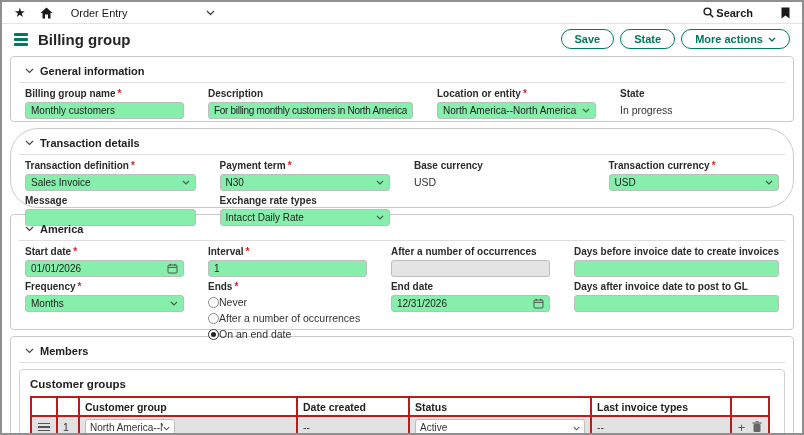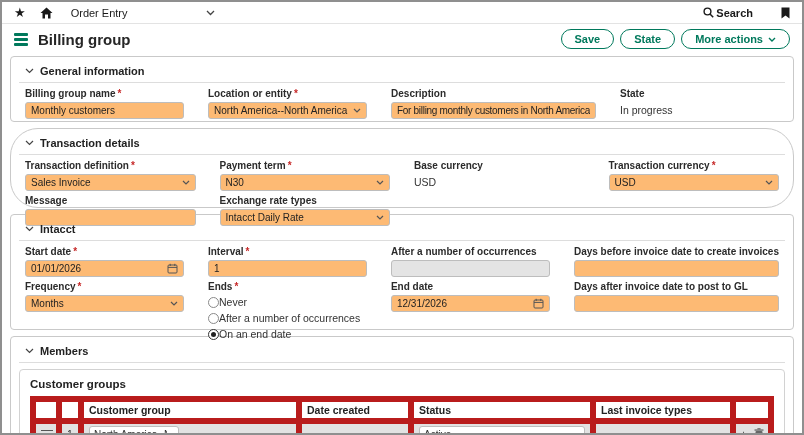--- a/index.html
+++ b/index.html
@@ -36,40 +36,40 @@
   .card.schedule { height:116px; }
   .card.members { height:140px; }
   .sec-head { display:flex; align-items:center; gap:6px; border-bottom:1px solid #ddd; padding:3px 0 5px 6px; }
   .sec-title { font-size:11px; font-weight:bold; color:#222; }
   .chev { display:flex; }
 
   .grid { display:grid; grid-template-columns:repeat(4,1fr); column-gap:24px; row-gap:4px; padding:5px 6px 0; }
   .field {}
   .lbl { font-size:10px; font-weight:bold; color:#2b2b2b; margin-bottom:3px; white-space:nowrap; }
   .req { color:#c62828; margin-left:2px; }
-  .ctl { height:17px; border:1px solid #bdbdbd; border-radius:3px; background:#fdba74; font-size:10px; color:#222;
+  .ctl { height:17px; border:1px solid #bdbdbd; border-radius:3px; background:#86efac; font-size:10px; color:#222;
          display:flex; align-items:center; padding:0 5px; overflow:hidden; white-space:nowrap; }
   .ctl.disabled { background:#e4e4e4; }
   .ctl .val { flex:1; overflow:hidden; white-space:nowrap; }
   .ctl .icon-right { margin-left:4px; display:flex; }
   .static-val { font-size:10.5px; color:#333; padding-top:2px; }
 
   
   .radio-group { display:flex; flex-direction:column; gap:4px; padding-top:1px; }
   .radio-opt { display:flex; align-items:center; gap:0; cursor:pointer; }
   .radio { width:11px; height:11px; border:1px solid #8a8a8a; border-radius:50%; background:#fff; position:relative; flex:none; }
   .radio.checked { border-color:#333; }
   .radio.checked::after { content:""; position:absolute; left:2px; top:2px; width:5px; height:5px; border-radius:50%; background:#222; }
   .radio-lbl { font-size:10.5px; color:#333; }
 
   
   .panel { border:1px solid #d2d2d2; border-radius:4px; padding:6px 10px 8px; margin-top:6px; }
   .panel-title { font-size:11.5px; font-weight:bold; color:#222; margin:2px 0 6px; }
   table.grid-table { border-collapse:collapse; width:738px; table-layout:fixed; }
-  .grid-table th, .grid-table td { border:6px solid #b91c1c; font-size:10.5px; padding:2px 5px; text-align:left; vertical-align:middle; }
+  .grid-table th, .grid-table td { border:2px solid #b91c1c; font-size:10.5px; padding:2px 5px; text-align:left; vertical-align:middle; }
   .grid-table th { font-weight:bold; color:#222; height:19px; background:#fff; }
   .grid-table td { height:17px; color:#333; }
   .row-selected td { background:#e2e2e2; }
   .cell-ctl { height:16px; background:#fff; border:1px solid #bdbdbd; border-radius:3px; font-size:10px;
               display:flex; align-items:center; padding:0 4px; }
   .cell-ctl .val { flex:1; overflow:hidden; white-space:nowrap; }
   .drag { width:12px; display:flex; flex-direction:column; gap:2px; margin:0 auto; }
   .drag i { height:1.5px; background:#555; display:block; }
   .row-actions { display:flex; align-items:center; gap:7px; justify-content:center; }
   .plus { font-size:13px; color:#555; line-height:1; cursor:pointer; }
@@ -144,35 +144,35 @@
         <span class="sec-title">General information</span>
       </div>
       <div class="grid">
         <div class="field">
           <div class="lbl"><span>Billing group name</span><span class="req">*</span></div>
           <div class="ctl">
               <span class="val">Monthly customers</span>
             </div>
         </div>
         <div class="field">
+          <div class="lbl"><span>Description</span></div>
+          <div class="ctl">
+              <span class="val" style="letter-spacing:-0.3px">For billing monthly customers in North America</span>
+            </div>
+        </div>
+        <div class="field">
           <div class="lbl"><span>Location or entity</span><span class="req">*</span></div>
           <div class="ctl">
             <span class="val">North America--North America</span>
             <span class="icon-right">
                 <svg width="8" height="5" viewBox="0 0 8 5">
                   <path d="M1 1 L4 4 L7 1" stroke="#555" stroke-width="1.2" fill="none"></path>
                 </svg>
               </span>
           </div>
-        </div>
-        <div class="field">
-          <div class="lbl"><span>Description</span></div>
-          <div class="ctl">
-              <span class="val" style="letter-spacing:-0.3px">For billing monthly customers in North America</span>
-            </div>
         </div>
         <div class="field">
           <div class="lbl"><span>State</span></div>
           <div class="static-val">In progress</div>
         </div>
       </div>
     </div>
 
     <div class="card transaction">
       <div class="sec-head">
@@ -243,21 +243,21 @@
       </div>
     </div>
 
     <div class="card schedule">
       <div class="sec-head">
         <span class="chev">
             <svg width="9" height="6" viewBox="0 0 9 6">
               <path d="M1 1 L4.5 4.5 L8 1" stroke="#444" stroke-width="1.2" fill="none"></path>
             </svg>
           </span>
-        <span class="sec-title">Intacct</span>
+        <span class="sec-title">America</span>
       </div>
       <div class="grid">
         <div class="field">
           <div class="lbl"><span>Start date</span><span class="req">*</span></div>
           <div class="ctl">
             <span class="val">01/01/2026</span>
             <span class="icon-right">
                 <svg width="11" height="11" viewBox="0 0 11 11">
                   <rect x="1" y="2" width="9" height="8" rx="1" stroke="#555" fill="none"></rect>
                   <line x1="3.2" y1="0.8" x2="3.2" y2="3" stroke="#555"></line>

